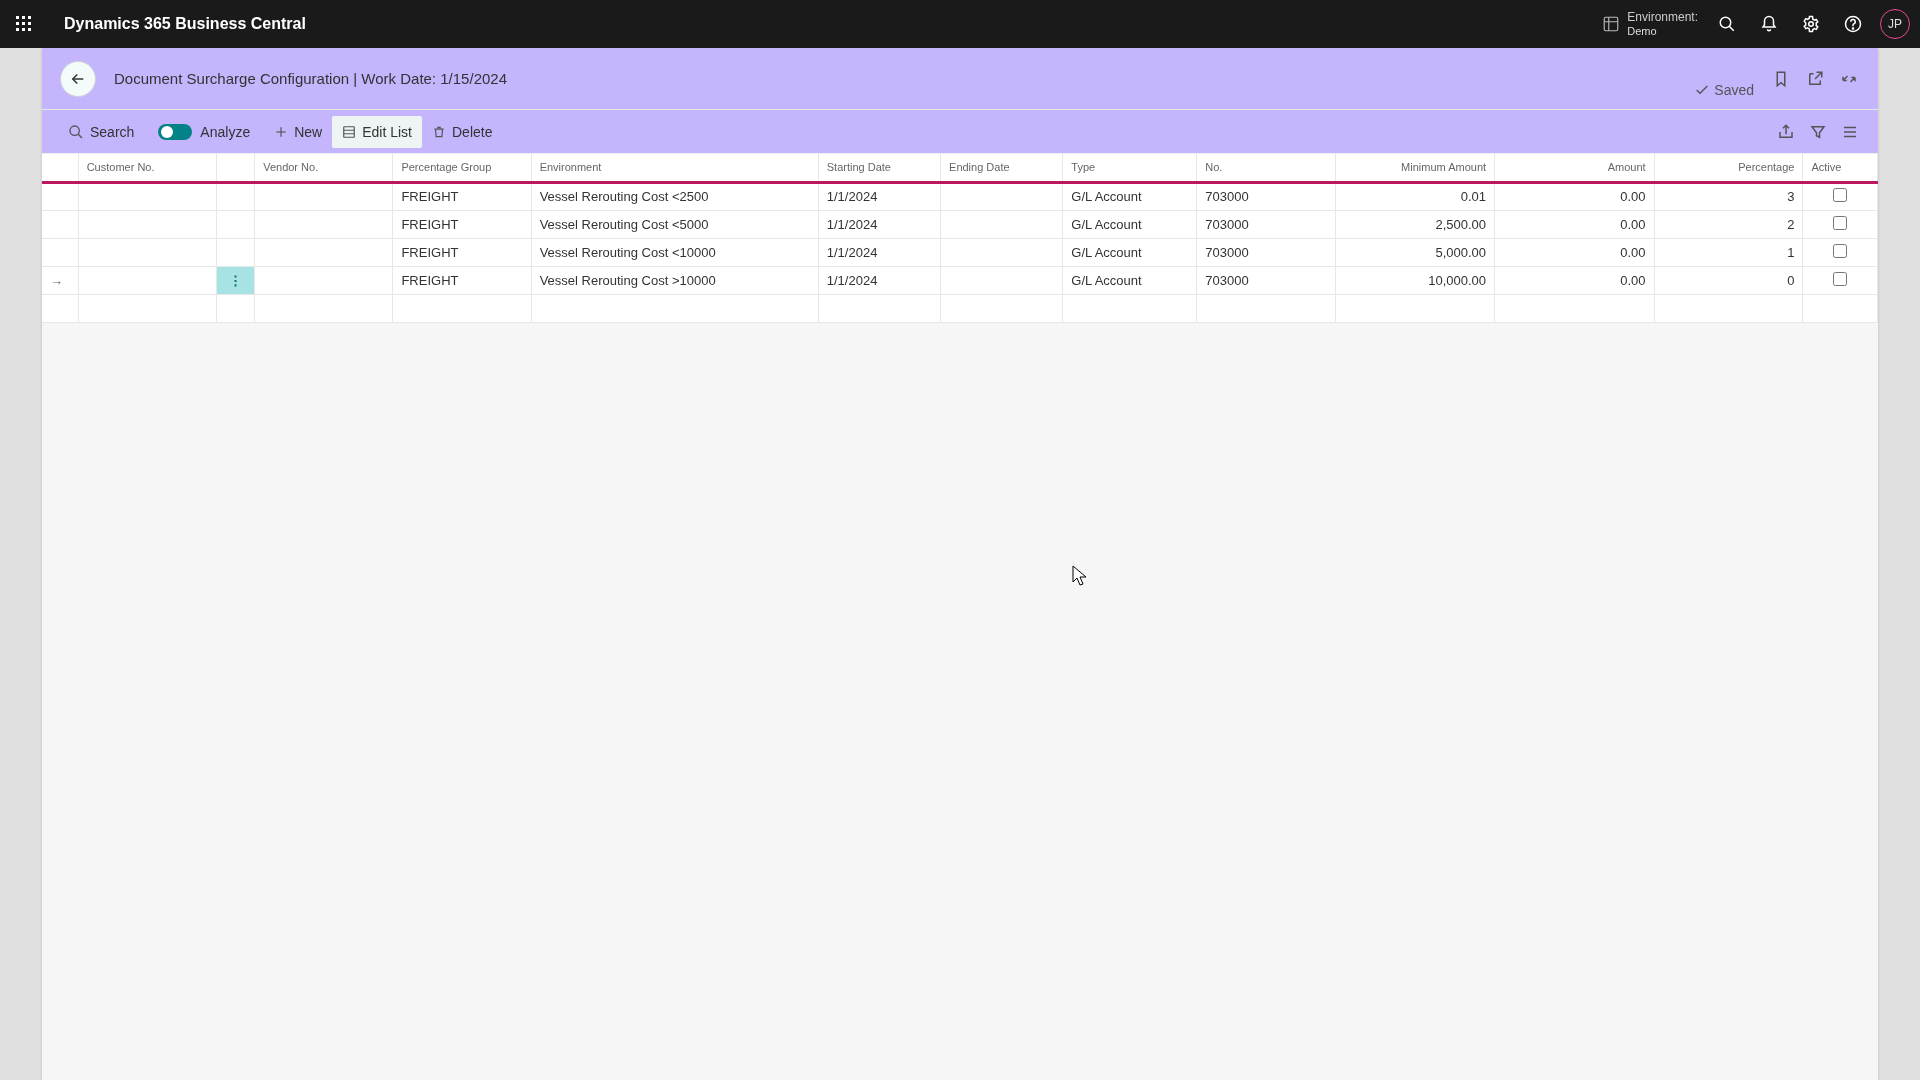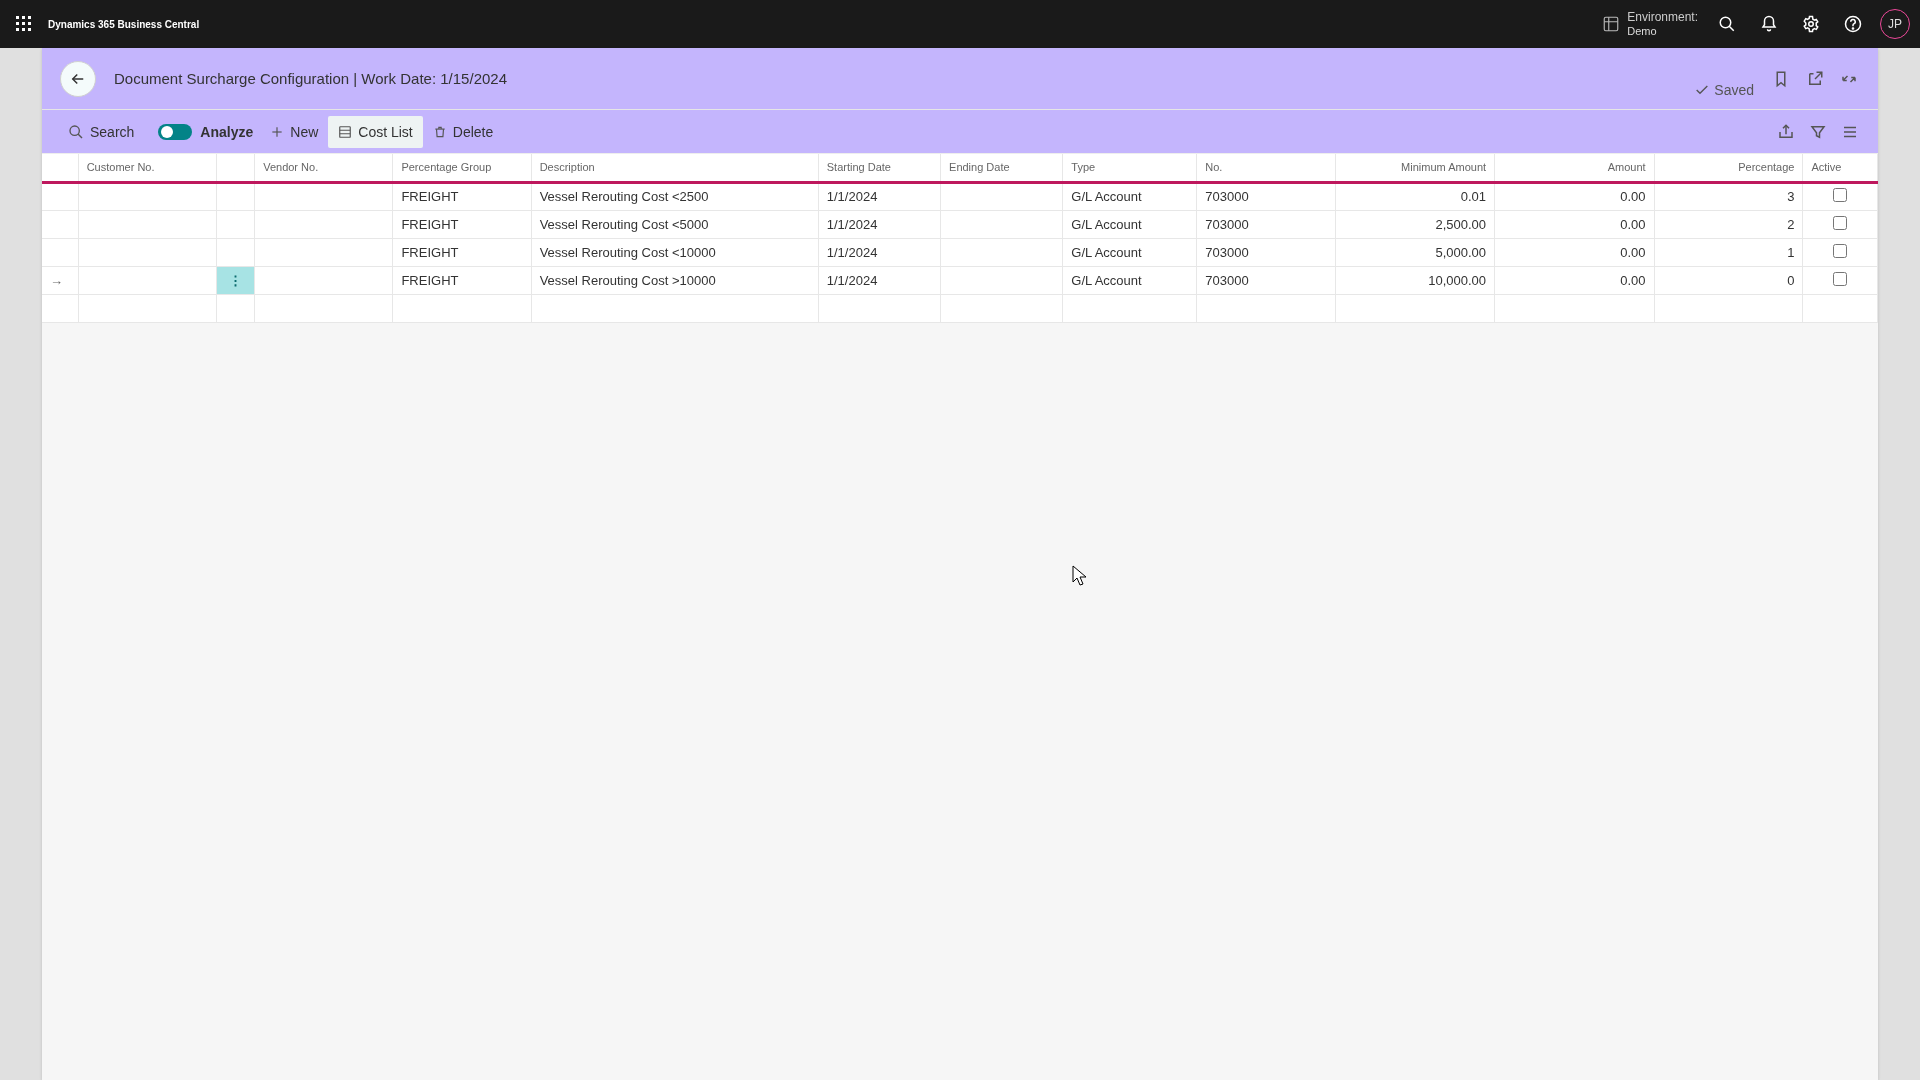--- a/index.html
+++ b/index.html
@@ -8,21 +8,21 @@
   .topbar {
     height: 48px; background: #1a1a1a; color: #fff;
     display: flex; align-items: center; padding: 0 10px 0 8px;
     font-size: 15px;
   }
   .waffle {
     width: 32px; height: 32px; display: flex; align-items: center; justify-content: center;
     cursor: pointer; margin-right: 8px;
   }
   .waffle svg { fill: #fff; }
-  .app-title { font-weight: 600; font-size: 10px; }
+  .app-title { font-weight: 600; font-size: 16px; margin-left: 16px; }
   .topbar-spacer { flex: 1; }
   .env-block { display: flex; align-items: center; margin-right: 8px; }
   .env-icon { width: 20px; height: 20px; margin-right: 6px; display:flex; align-items:center; justify-content:center;}
   .env-text { line-height: 1.1; font-size: 11px; color: #ddd; text-align:left;}
   .env-text .env-label { color: #ccc; font-size: 12px; }
   .top-icon-btn {
     width: 42px; height: 48px; display: flex; align-items: center; justify-content: center;
     cursor: pointer; color:#fff;
   }
   .top-icon-btn svg { stroke: #fff; fill: none; }
@@ -67,21 +67,21 @@
   .tb-btn svg { margin-right:6px; stroke:#555; fill:none;}
   .tb-btn.active { background:#eef3f3; }
   .toggle {
     width:34px; height:16px; border-radius:10px; background:#038387;
     position:relative; margin: 0 8px 0 14px; cursor:pointer;
   }
   .toggle .knob {
     width:12px; height:12px; border-radius:50%; background:#fff;
     position:absolute; top:2px; left:3px;
   }
-  .analyze-label { margin-right:7px;font-weight:bold; }
+  .analyze-label { margin-right:14px; }
   .toolbar-spacer { flex:1; }
   .tb-right-icon { width:32px; height:32px; display:flex; align-items:center; justify-content:center; cursor:pointer;}
   .tb-right-icon svg { stroke:#555; fill:none;}
   
   .grid-wrap {
     flex:1; overflow:auto; background:#f6f6f6;
   }
   .grid {
     border-collapse: collapse; width: 100%; background:#fff; table-layout:fixed;
     font-size: 13px; color:#333;
@@ -241,21 +241,21 @@
             <line x1="12" y1="4" x2="12" y2="20"></line>
             <line x1="4" y1="12" x2="20" y2="12"></line>
           </svg>
         <span>New</span>
       </div>
       <div class="tb-btn active">
         <svg width="14" height="14" viewBox="0 0 24 24" stroke-width="2">
             <rect x="3" y="3" width="18" height="18" rx="1"></rect>
             <path d="M3 9h18M3 15h18"></path>
           </svg>
-        <span>Cost List</span>
+        <span>Edit List</span>
       </div>
       <div class="tb-btn">
         <svg width="14" height="14" viewBox="0 0 24 24" stroke-width="2">
             <path d="M4 7h16"></path>
             <path d="M10 7V4h4v3"></path>
             <path d="M6 7l1 13h10l1-13"></path>
           </svg>
         <span>Delete</span>
       </div>
       <div class="toolbar-spacer"></div>
@@ -298,21 +298,21 @@
           <col class="col-pct">
             <col class="col-act">
         </colgroup>
         <thead>
           <tr>
             <th></th>
             <th>Customer No.</th>
             <th></th>
             <th>Vendor No.</th>
             <th>Percentage Group</th>
-            <th>Description</th>
+            <th>Environment</th>
             <th>Starting Date</th>
             <th>Ending Date</th>
             <th>Type</th>
             <th>No.</th>
             <th class="num">Minimum Amount</th>
             <th class="num">Amount</th>
             <th class="num">Percentage</th>
             <th class="center">Active</th>
           </tr>
         </thead>

